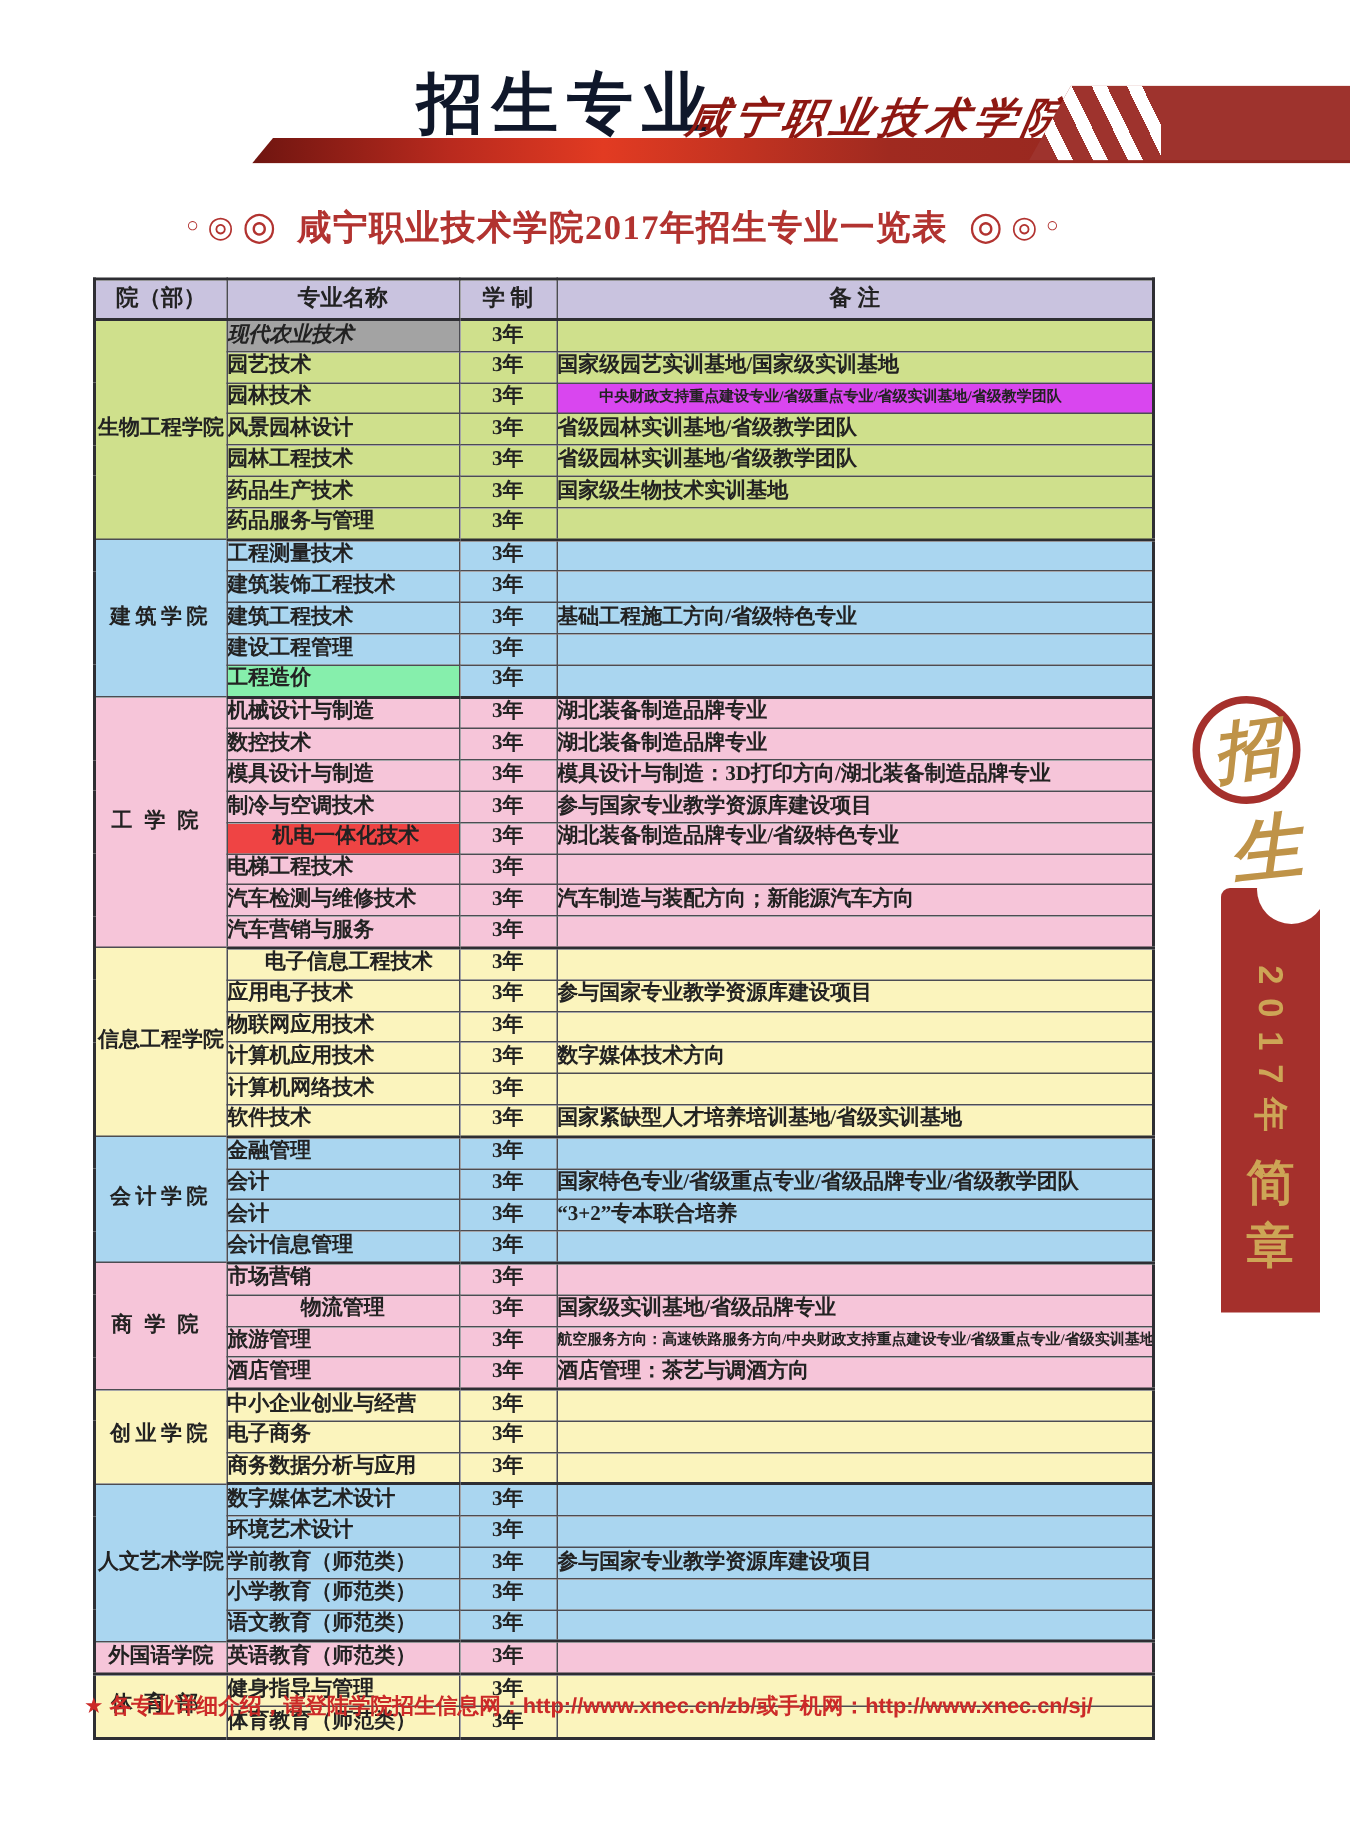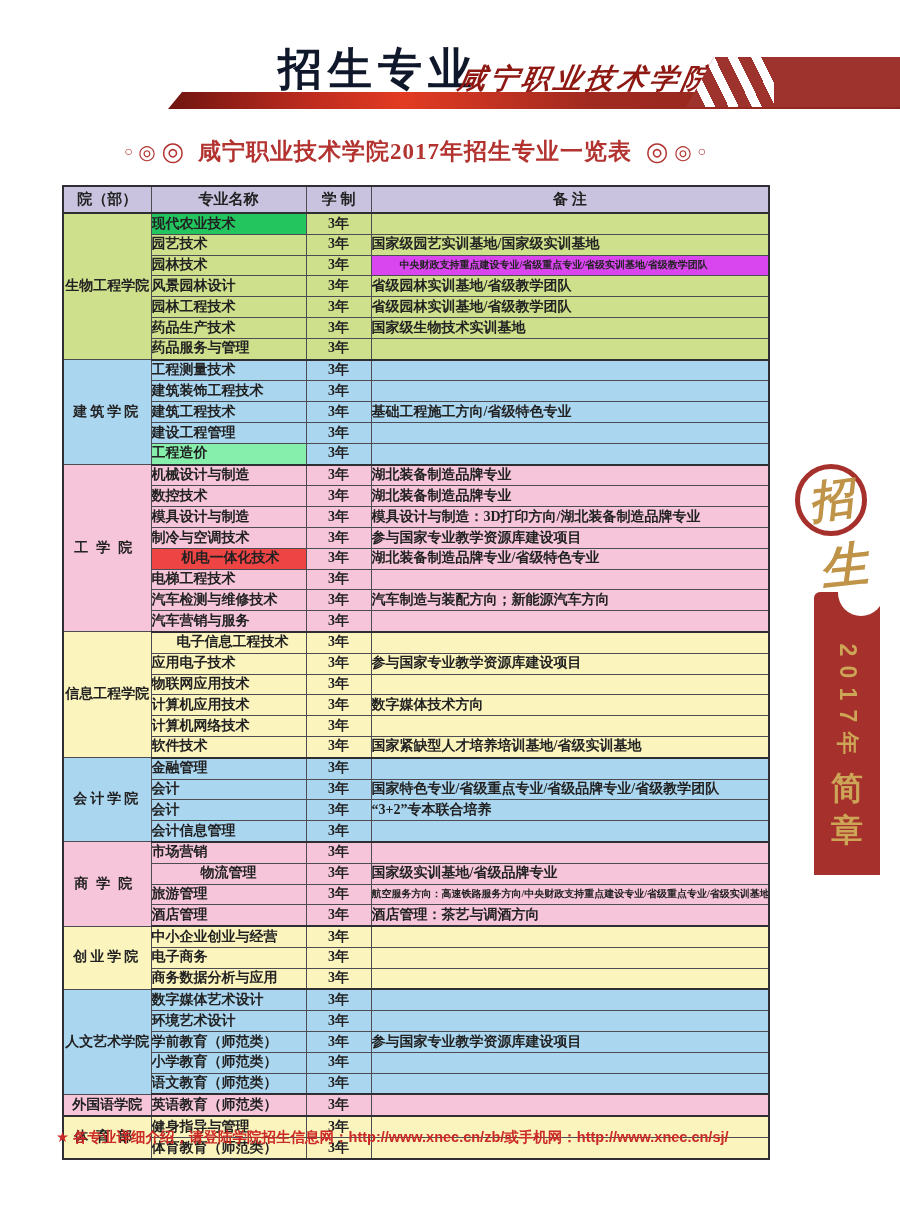--- a/index.html
+++ b/index.html
@@ -131,21 +131,21 @@
       <tr>
         <th>院（部）</th>
         <th>专业名称</th>
         <th>学 制</th>
         <th>备 注</th>
       </tr>
     </thead>
     <tbody>
         <tr>
           <td rowspan="7" class="college-cell" style="background: rgb(207, 224, 140);">生物工程学院</td>
-          <td class="major-cell" style="background: #22c55e;">现代农业技术</td>
+          <td class="major-cell" style="background: #a3a3a3; font-style: italic;">现代农业技术</td>
           <td class="dur-cell" style="background: rgb(207, 224, 140);">3年</td>
           <td class="note-cell" style="background: rgb(207, 224, 140);"></td>
         </tr>
         <tr>
           <td class="major-cell" style="background: rgb(207, 224, 140);">园艺技术</td>
           <td class="dur-cell" style="background: rgb(207, 224, 140);">3年</td>
           <td class="note-cell" style="background: rgb(207, 224, 140);">国家级园艺实训基地/国家级实训基地</td>
         </tr>
         <tr>
           <td class="major-cell" style="background: rgb(207, 224, 140);">园林技术</td>

